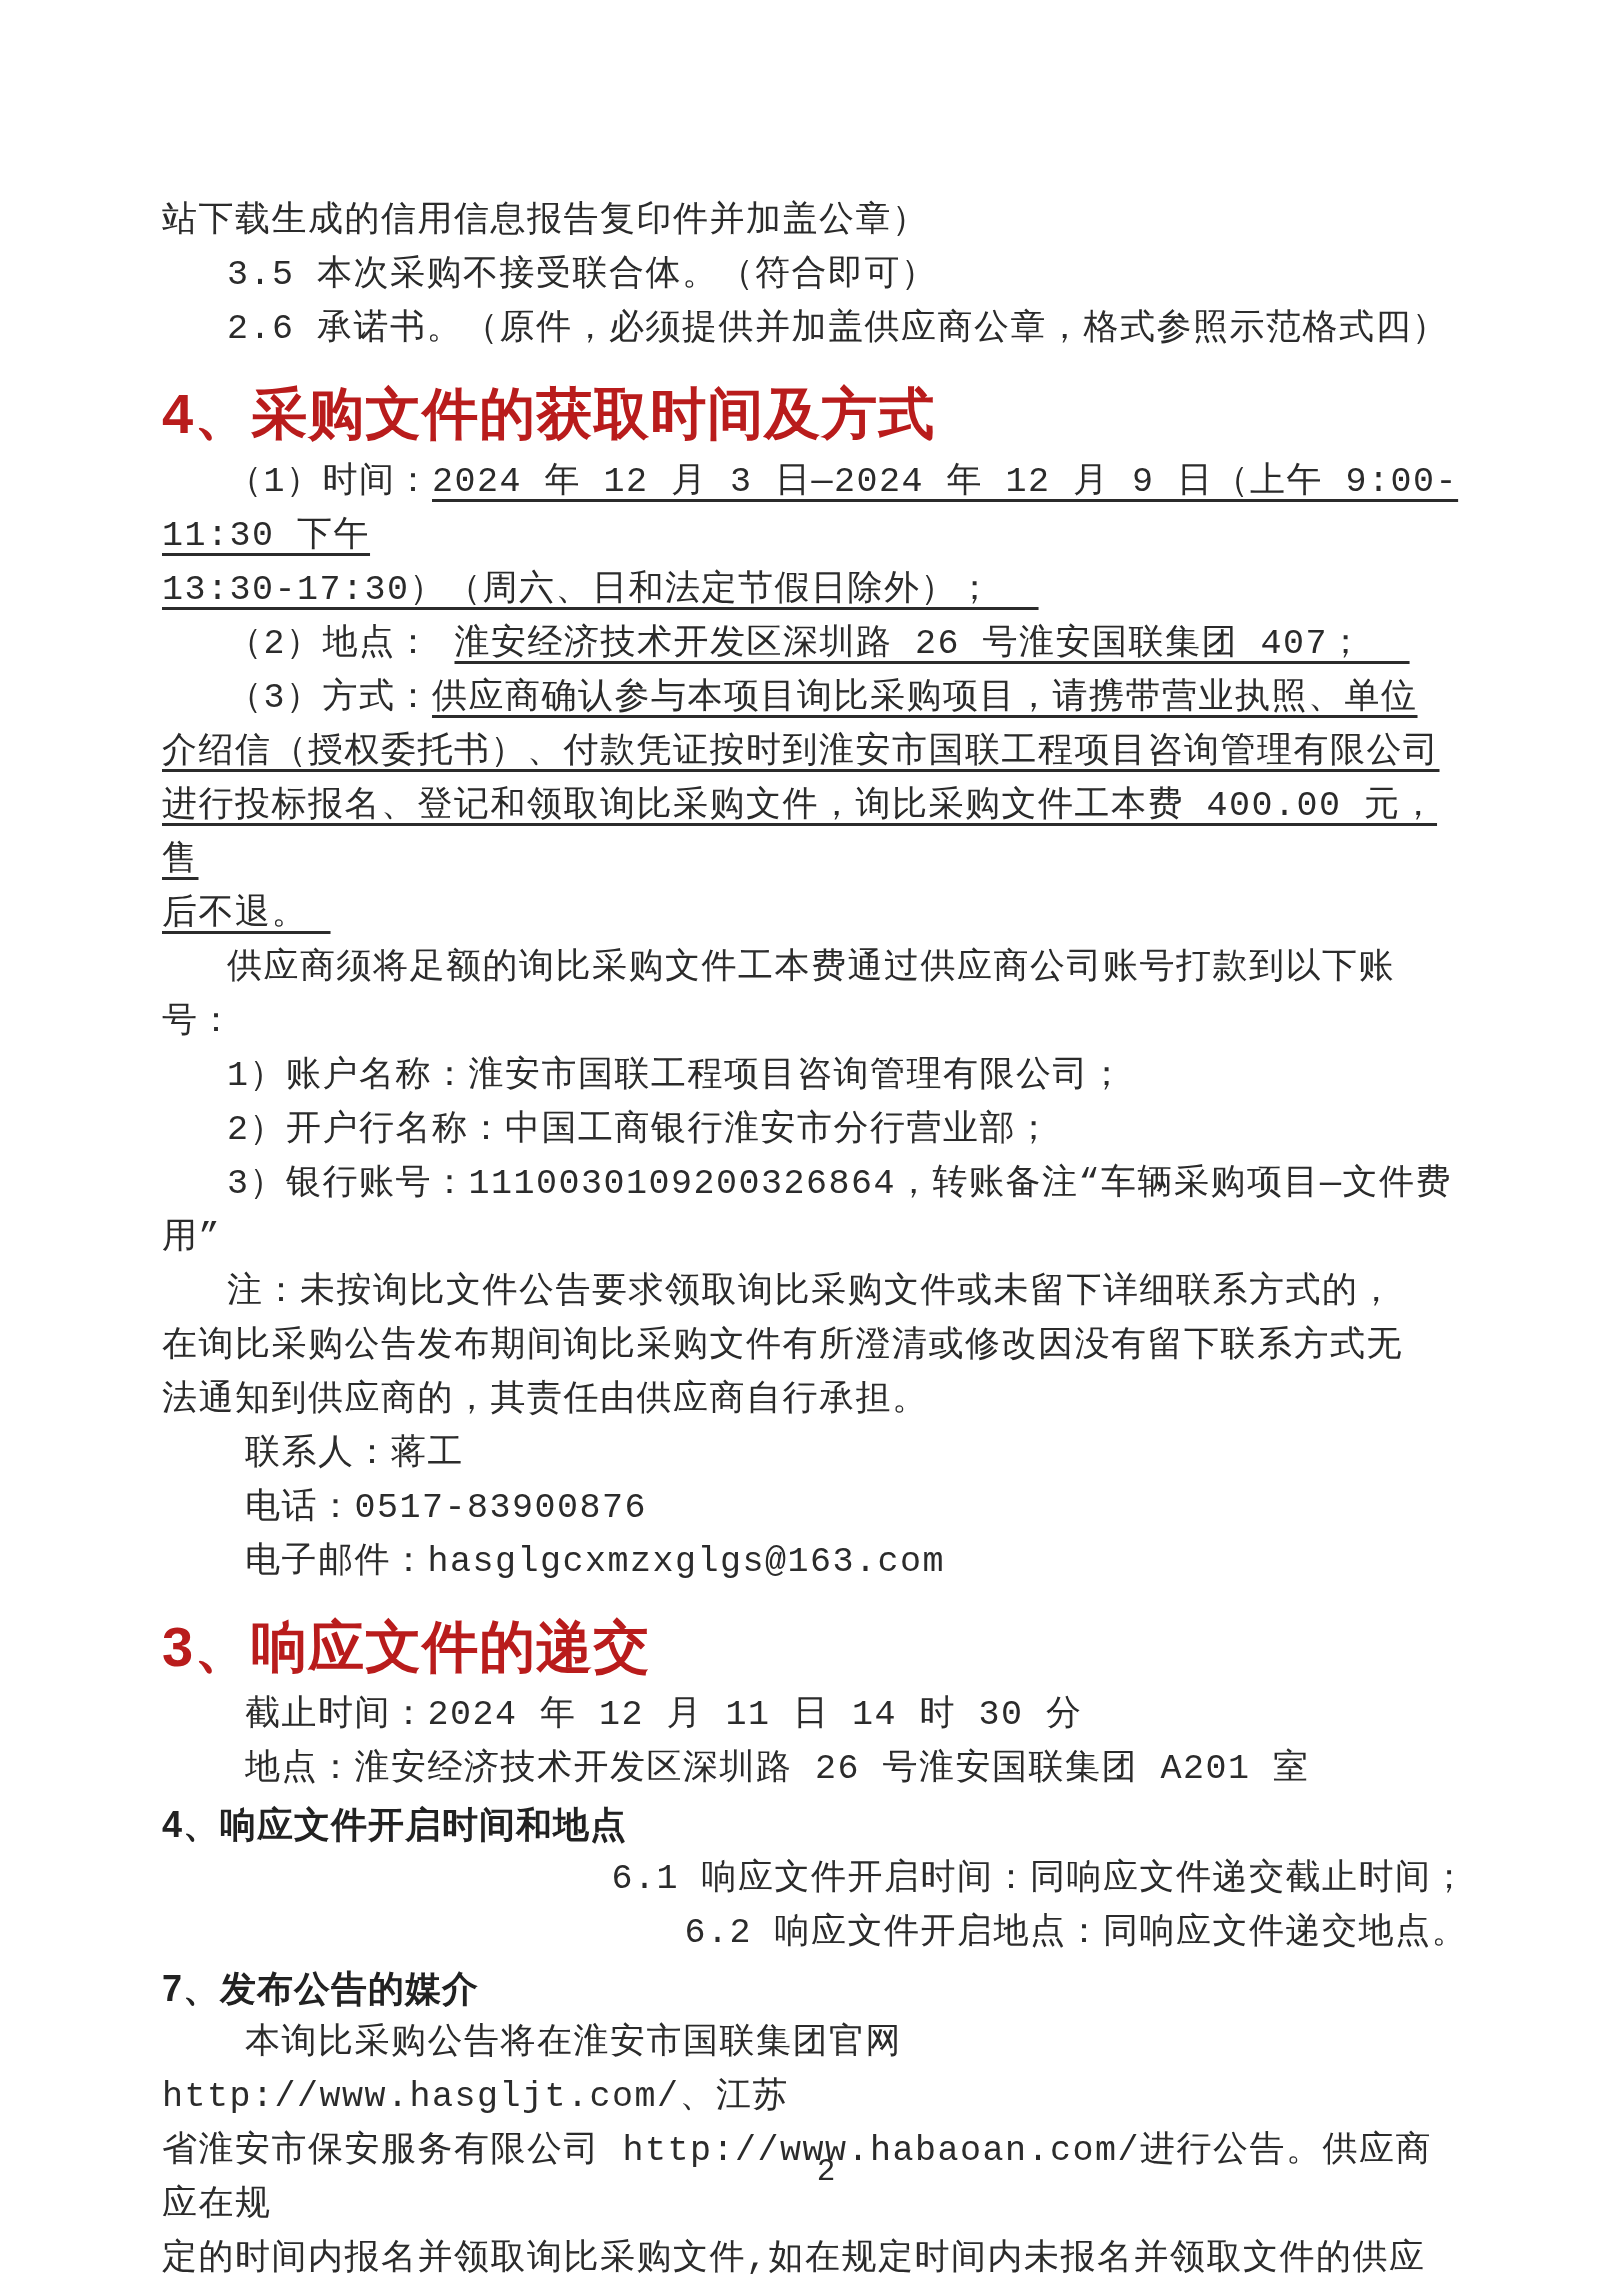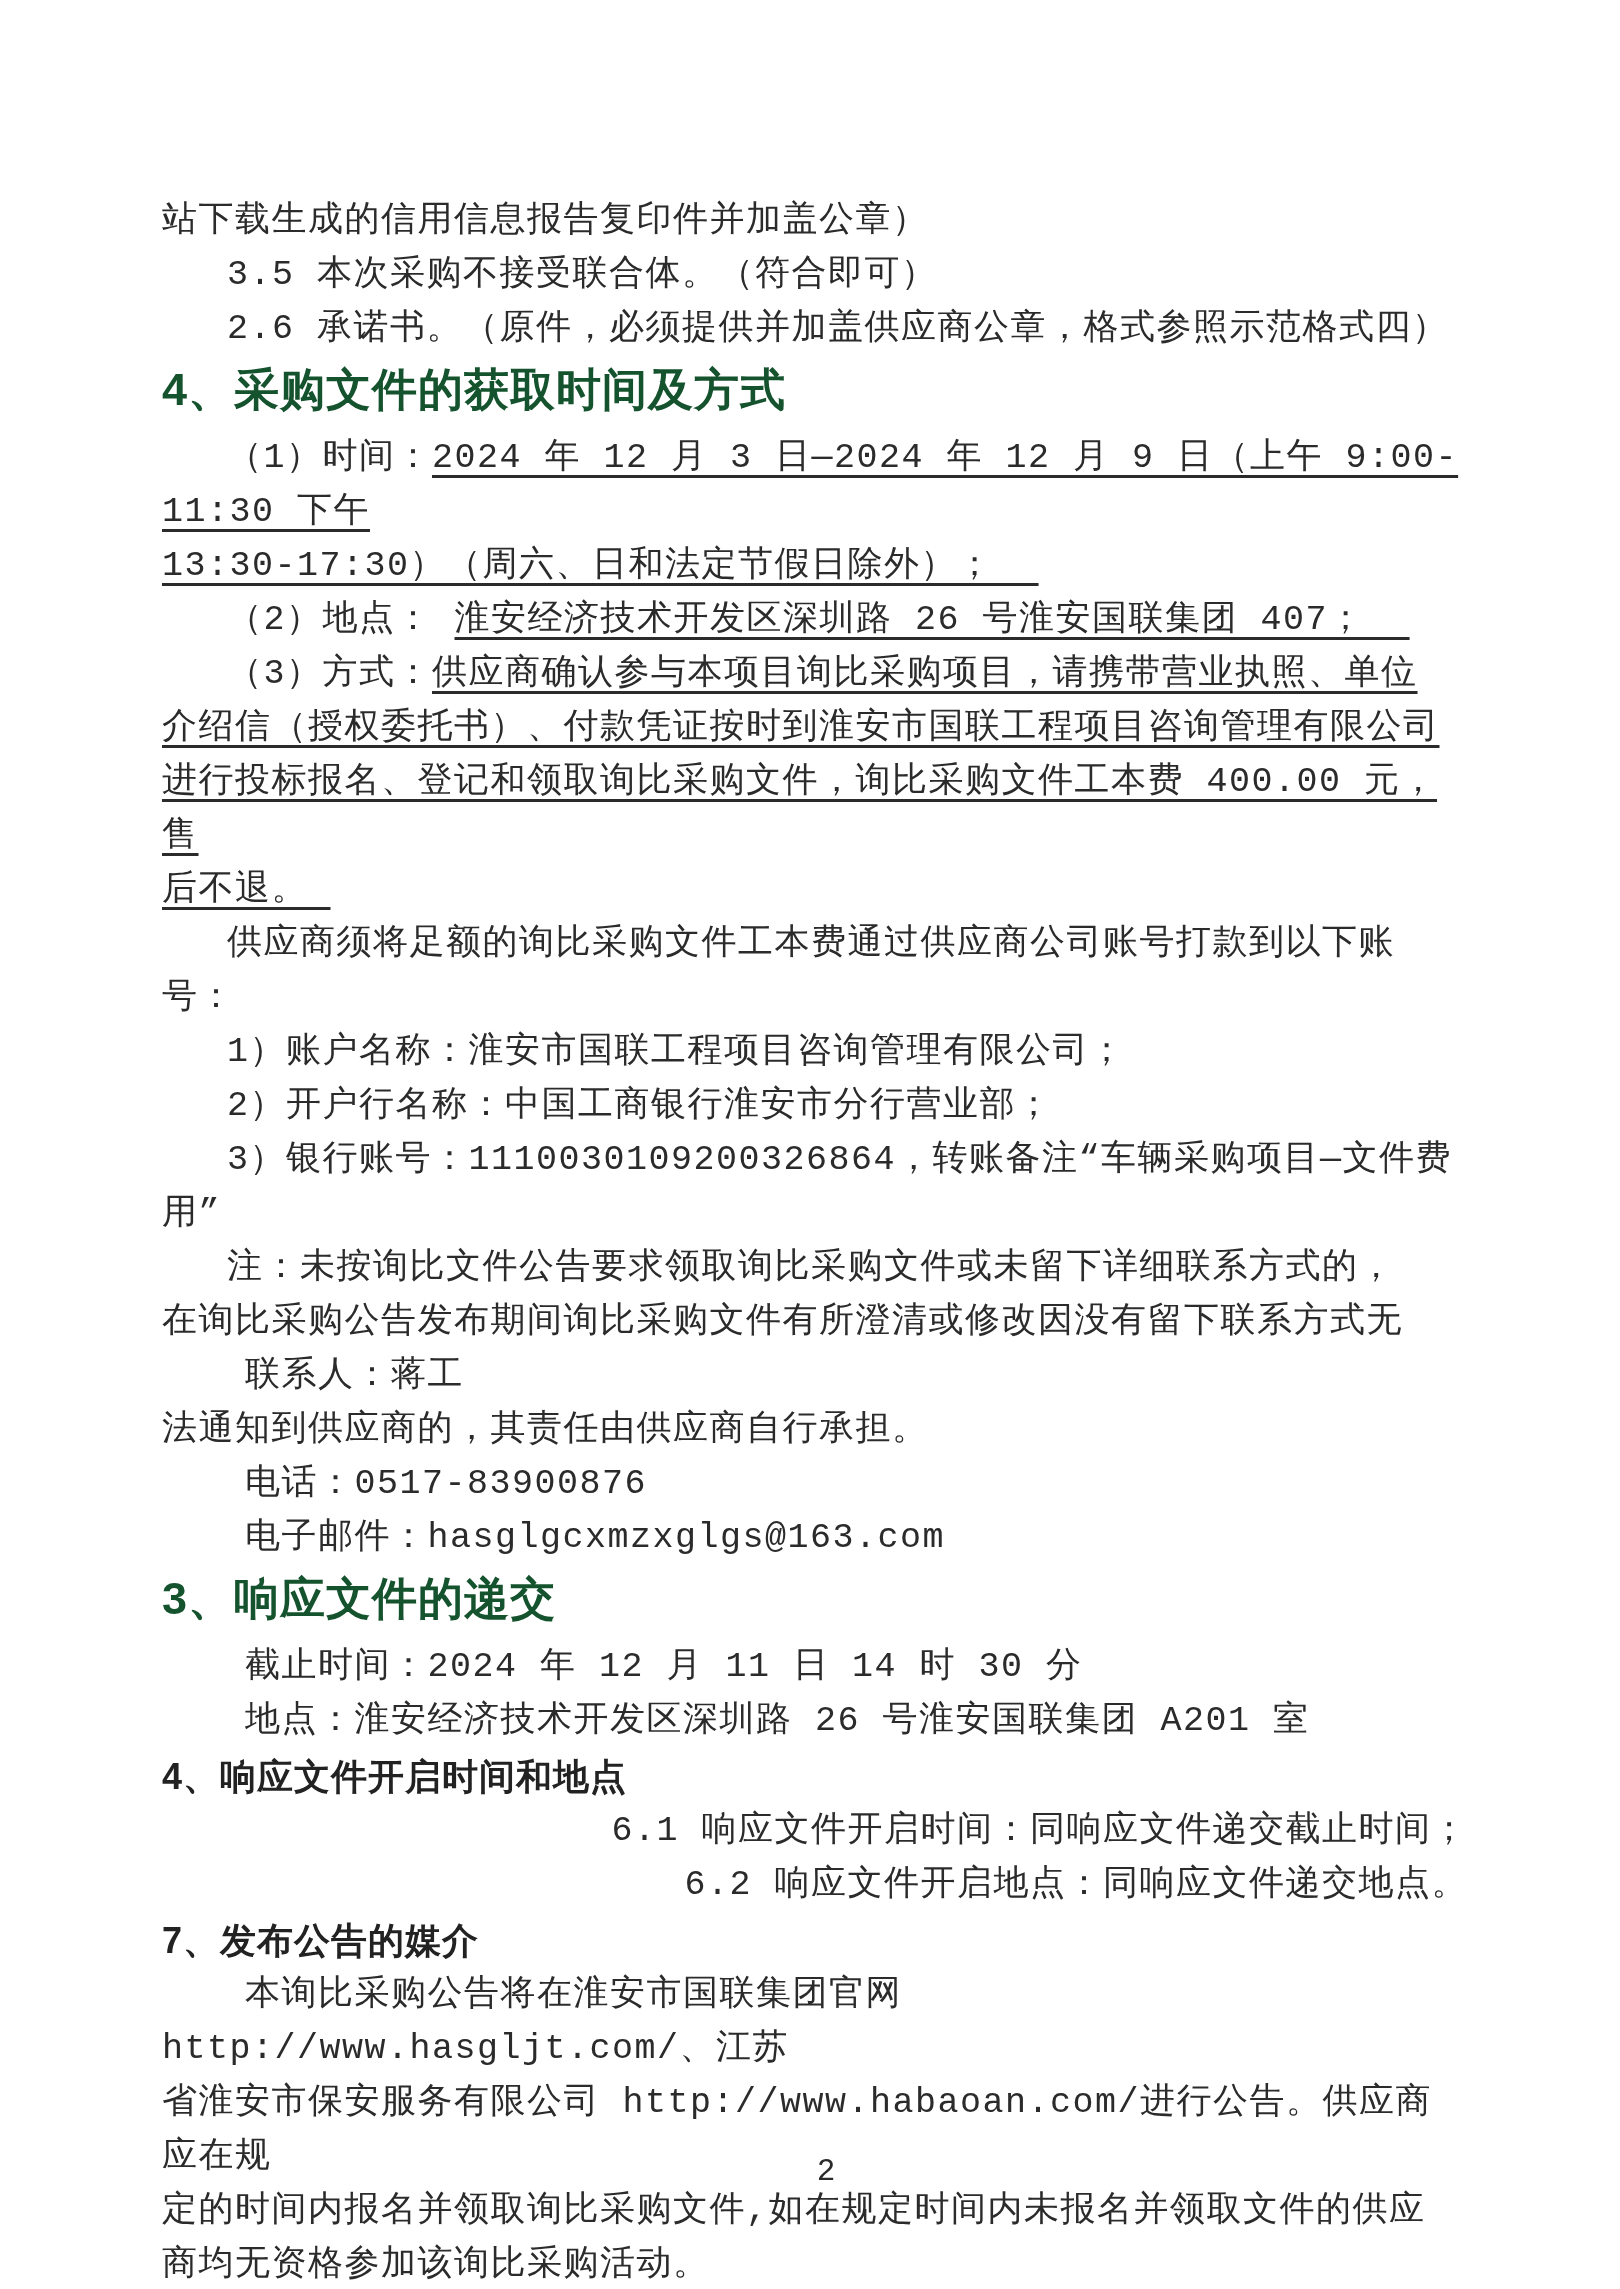--- a/index.html
+++ b/index.html
@@ -19,28 +19,28 @@
     width:1306px;
   }
   .line{
     font-size:35px;
     line-height:54px;
     letter-spacing:1.5px;
     white-space:pre-wrap;
     font-family:"Liberation Mono","Liberation Serif","DejaVu Serif",serif;
   }
   .h-lg{
-    font-size:45px;
+    font-size:56px;
     line-height:63px;
     font-weight:bold;
     letter-spacing:1px;
-    margin-top:2px;
+    margin-top:26px;
     margin-bottom:9.8px;
     font-family:"Liberation Sans","DejaVu Sans",sans-serif;
-    color:#14532d;
+    color:#b91c1c;
   }
   .h-sm{
     font-size:36px;
     line-height:54px;
     font-weight:bold;
     letter-spacing:1px;
     margin-top:2px;
     font-family:"Liberation Sans","DejaVu Sans",sans-serif;
     color:#222222;
   }
@@ -78,22 +78,22 @@
       <div class="line"><span class="u">介绍信（授权委托书）、付款凭证按时到淮安市国联工程项目咨询管理有限公司</span></div>
       <div class="line"><span class="u">进行投标报名、登记和领取询比采购文件，询比采购文件工本费 400.00 元，售</span></div>
       <div class="line"><span class="u">后不退。 </span></div>
       <div class="line  ind1"><span>供应商须将足额的询比采购文件工本费通过供应商公司账号打款到以下账</span></div>
       <div class="line"><span>号：</span></div>
       <div class="line  ind1"><span>1）账户名称：淮安市国联工程项目咨询管理有限公司；</span></div>
       <div class="line  ind1"><span>2）开户行名称：中国工商银行淮安市分行营业部；</span></div>
       <div class="line  ind1"><span>3）银行账号：1110030109200326864，转账备注“车辆采购项目—文件费用”</span></div>
       <div class="line  ind1"><span>注：未按询比文件公告要求领取询比采购文件或未留下详细联系方式的，</span></div>
       <div class="line"><span>在询比采购公告发布期间询比采购文件有所澄清或修改因没有留下联系方式无</span></div>
+      <div class="line"><span>法通知到供应商的，其责任由供应商自行承担。</span></div>
       <div class="line  ind15"><span>联系人：蒋工</span></div>
-      <div class="line"><span>法通知到供应商的，其责任由供应商自行承担。</span></div>
       <div class="line  ind15"><span>电话：0517-83900876</span></div>
       <div class="line  ind15"><span>电子邮件：hasglgcxmzxglgs@163.com</span></div>
       <div class="line h-lg"><span>3、响应文件的递交</span></div>
       <div class="line  ind15"><span>截止时间：2024 年 12 月 11 日 14 时 30 分</span></div>
       <div class="line  ind15"><span>地点：淮安经济技术开发区深圳路 26 号淮安国联集团 A201 室</span></div>
       <div class="line h-sm"><span>4、响应文件开启时间和地点</span></div>
       <div class="line  ind2"><span>6.1 响应文件开启时间：同响应文件递交截止时间；</span></div>
       <div class="line  ind2"><span>6.2 响应文件开启地点：同响应文件递交地点。</span></div>
       <div class="line h-sm"><span>7、发布公告的媒介</span></div>
       <div class="line  ind15"><span>本询比采购公告将在淮安市国联集团官网 http://www.hasgljt.com/、江苏</span></div>

